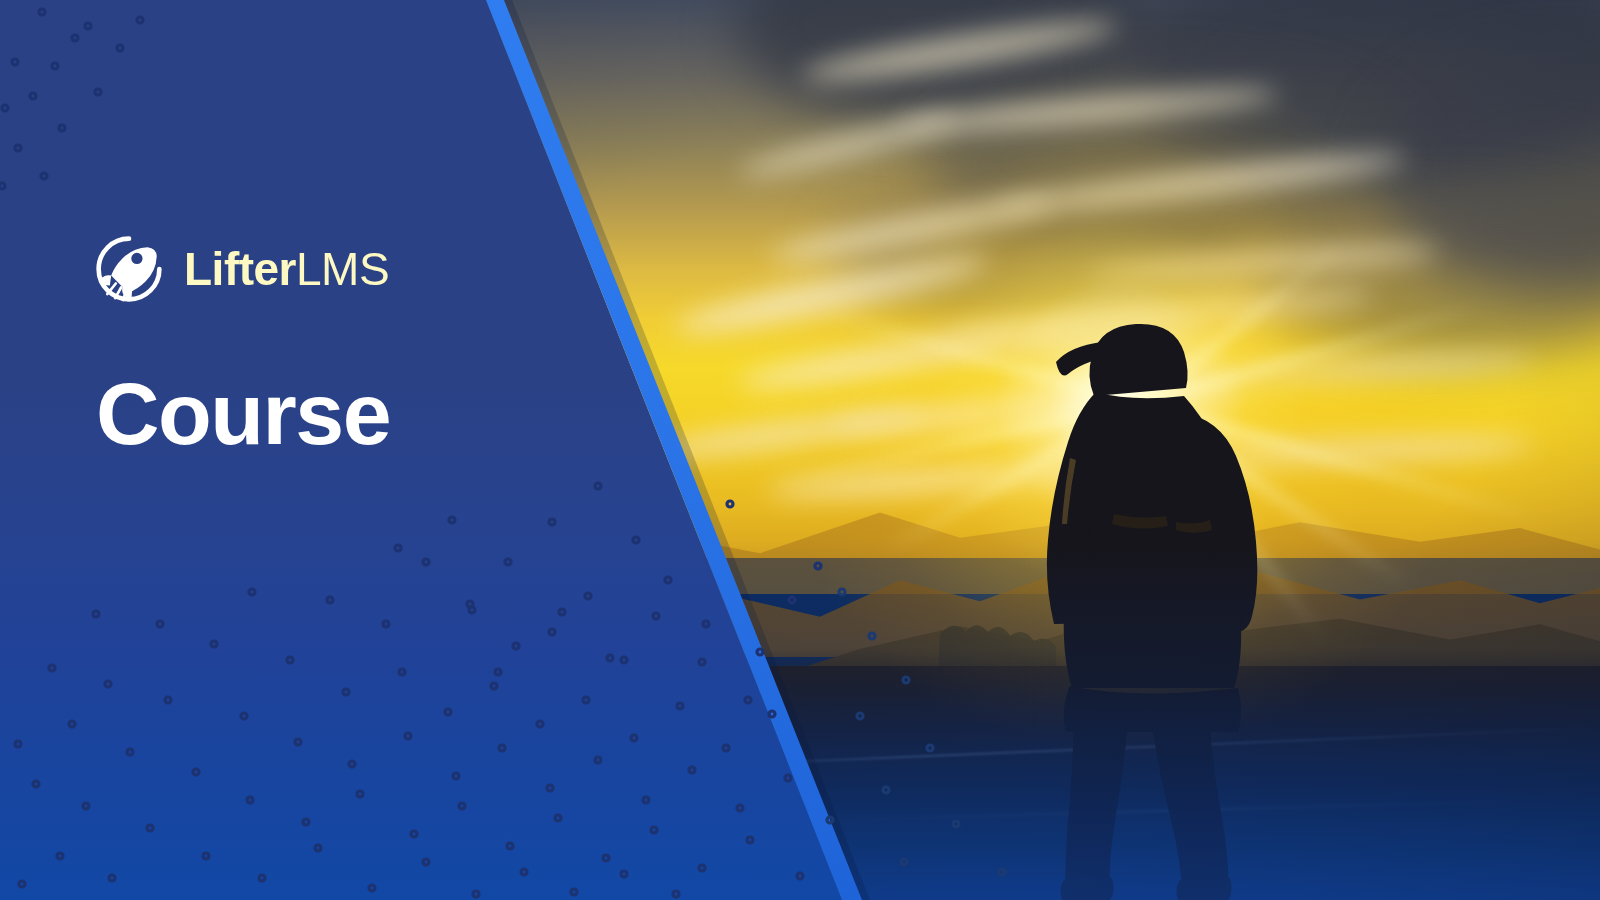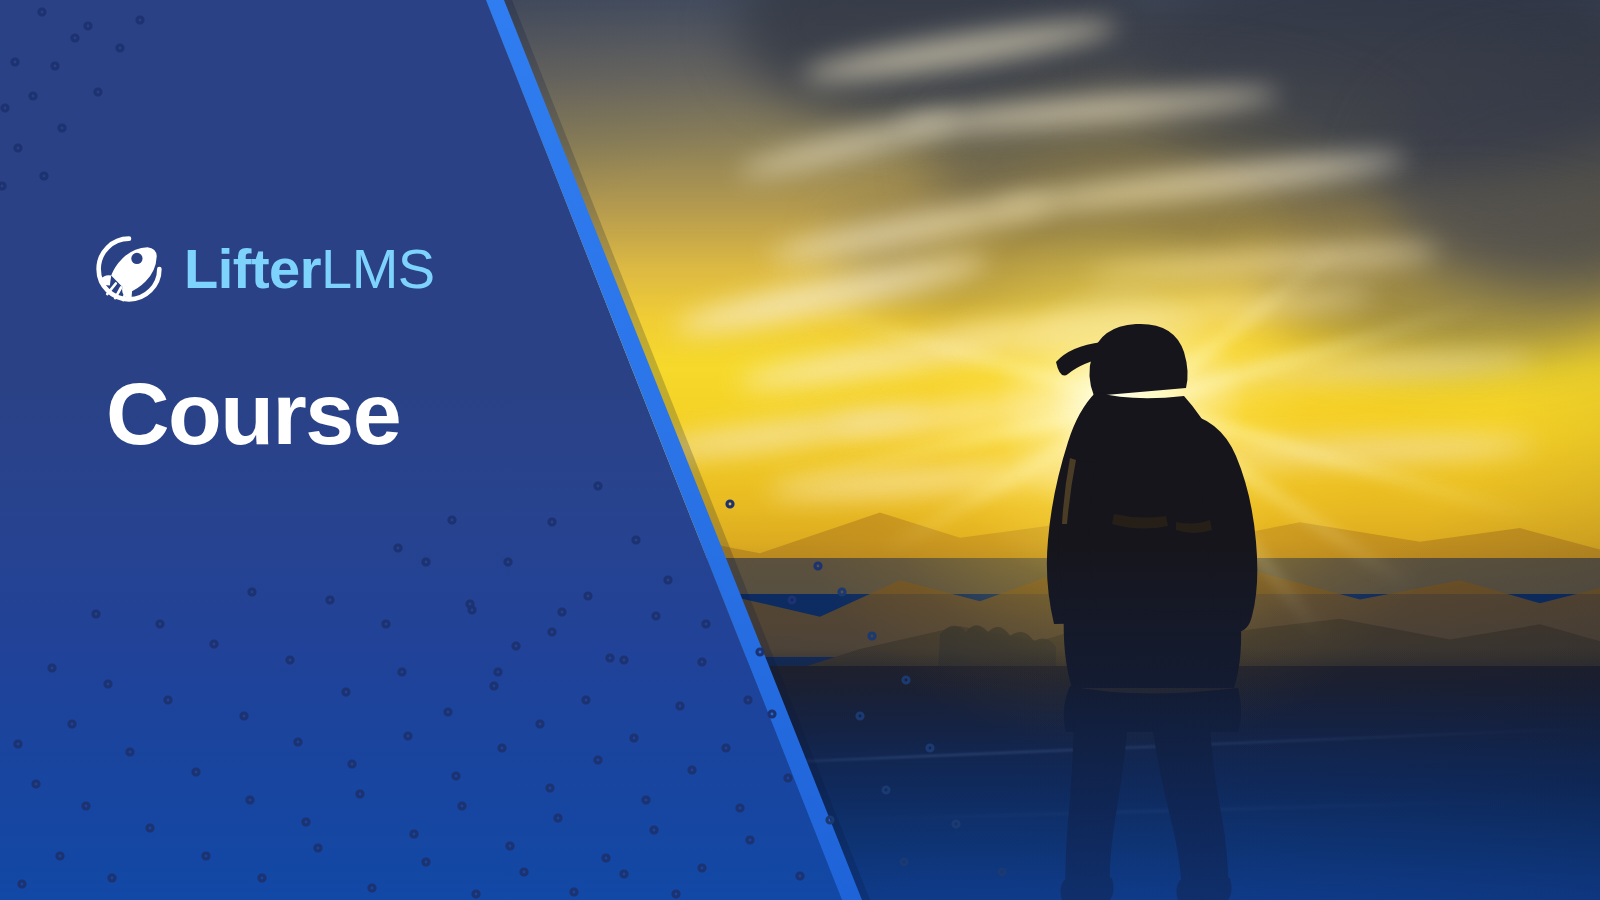--- a/index.html
+++ b/index.html
@@ -152,33 +152,33 @@
   .dots{position:absolute;inset:0;pointer-events:none;}
   .dots svg{display:block;width:100%;height:100%;}
 
   
   .content{position:absolute;left:96px;top:236px;width:470px;}
 
   .logo-row{display:flex;align-items:center;gap:22px;margin-bottom:56px;}
   .logo-mark{width:66px;height:66px;flex:0 0 auto;}
   .logo-mark svg{display:block;width:100%;height:100%;}
   .logo-word{
-    font-size:56px;letter-spacing:-.5px;line-height:1;
-    white-space:nowrap;color:#7dd3fc;
+    font-size:46px;letter-spacing:-.5px;line-height:1;
+    white-space:nowrap;color:#fef9c3;
   }
   .logo-word .b{font-weight:700;}
   .logo-word .l{font-weight:300;}
 
   .headline{
     color:#ffffff;
     font-weight:700;
     font-size:88px;
     line-height:1.28;
     letter-spacing:-1.5px;
-    margin:10px;
+    margin:0;
   }
   .headline .ln{display:block;}
 </style>
 </head>
 <body>
 
 <div class="banner">
 
   <div class="photo">
 

